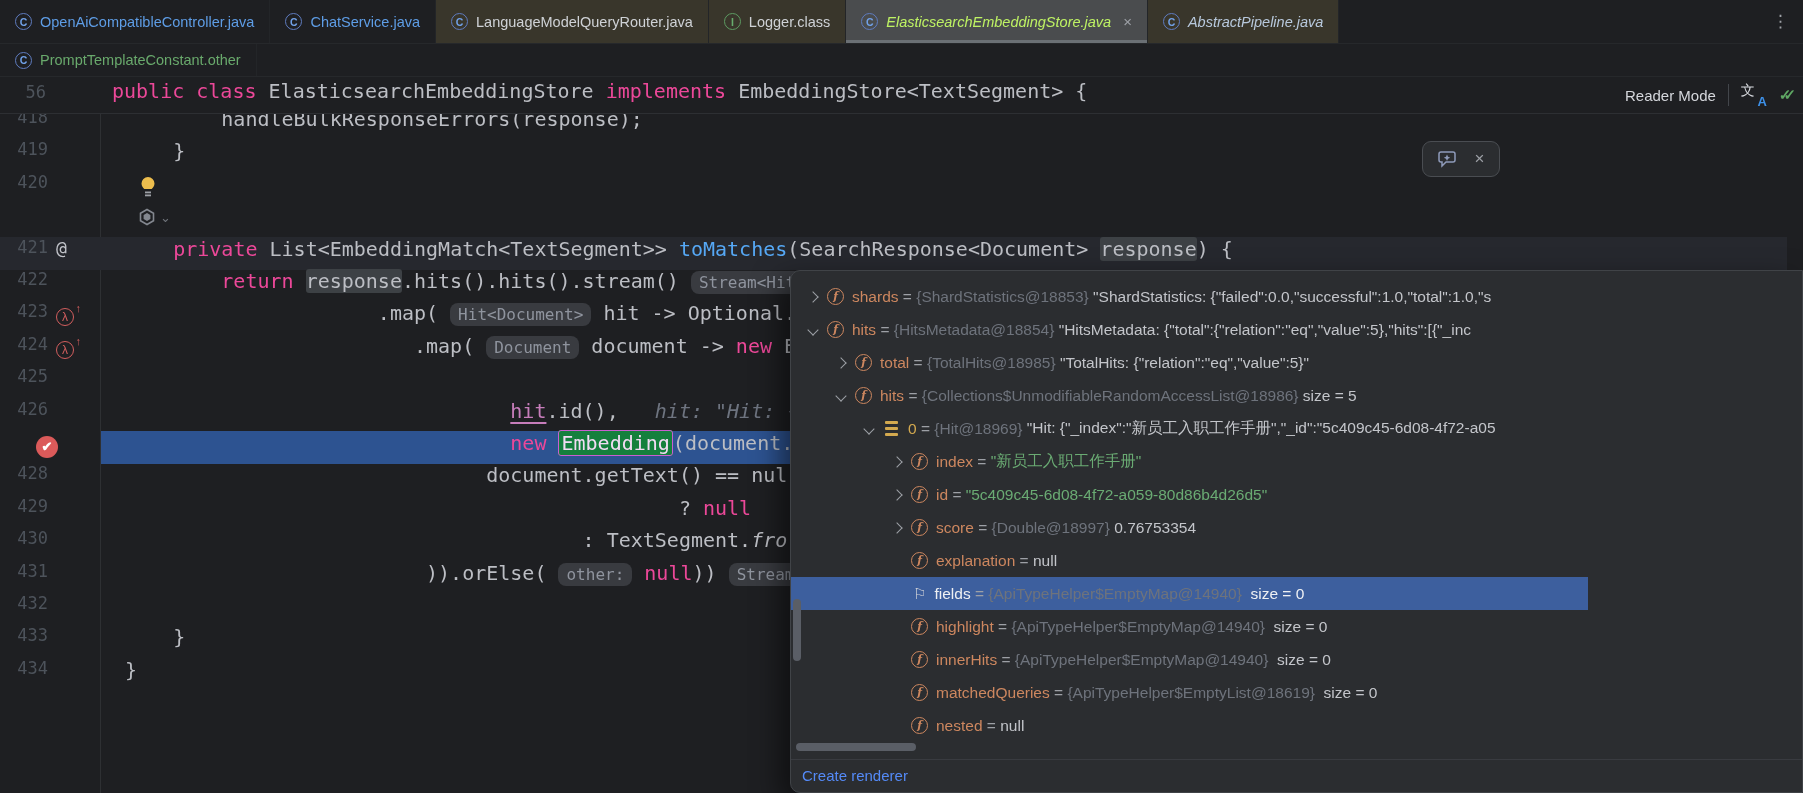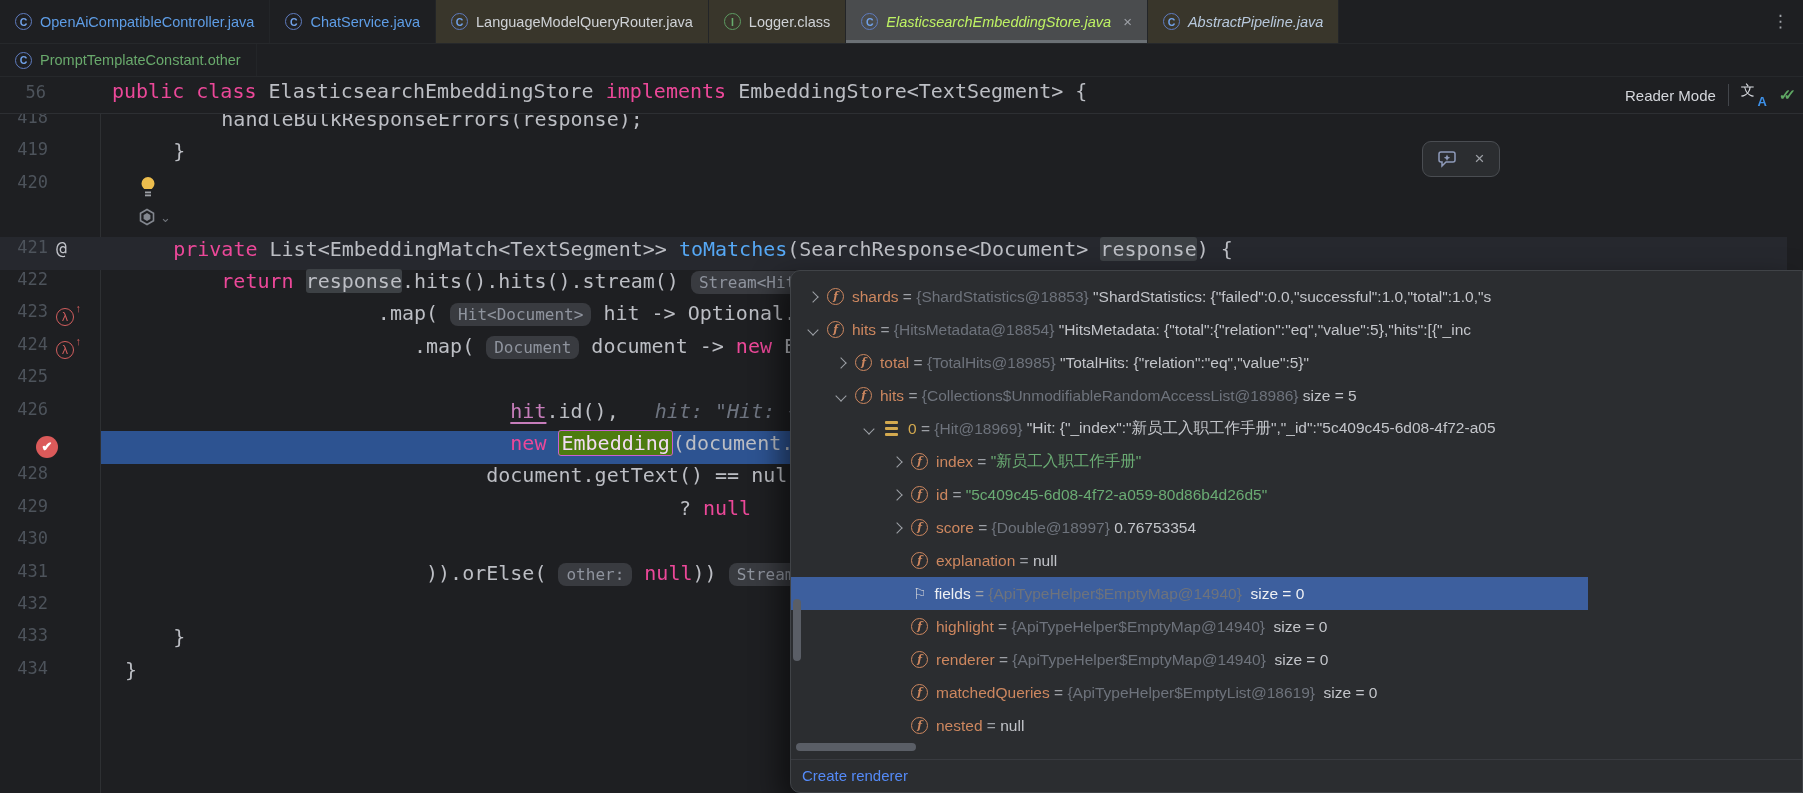--- a/index.html
+++ b/index.html
@@ -51,21 +51,21 @@
     font:20px "DejaVu Sans Mono", monospace; color:#bcbec4; }
   .seg-k { color:#ec4899; }
   .seg-d { color:#bcbec4; }
   .seg-m { color:#56a8f5; }
   .seg-i { font-style:italic; }
   .seg-hit { color:#c77dbb; text-decoration:underline; text-underline-offset:4px; }
   .seg-hint { color:#6e7480; font-style:italic; }
   .pbox { background:#3d4145; border-radius:3px; }
   .chip { background:#393b40; color:#8f949e; border-radius:8px; padding:2px 8px;
     font:16px "DejaVu Sans Mono", monospace; }
-  .emb { background:#4d7c0f; border:1.5px solid #c95fd1; color:#f2dcf4; border-radius:3px; padding:0 2px; }
+  .emb { background:#15803d; border:1.5px solid #c95fd1; color:#f2dcf4; border-radius:3px; padding:0 2px; }
   .gut-at { position:absolute; left:56px; top:0; line-height:33px; color:#c2c4ca;
     font:18px "DejaVu Sans Mono", monospace; }
   .lambda-bp { position:absolute; left:56px; top:7px; width:18px; height:18px; border:1.6px solid #d25e5e;
     border-radius:50%; color:#d25e5e; font-size:12px; text-align:center; line-height:16px; }
   .lambda-bp .arr { position:absolute; top:-9px; right:-8px; font-size:11px; color:#d25e5e; }
   .bp { position:absolute; left:36px; top:5px; width:22px; height:22px; background:#db5a5a;
     border-radius:50%; color:#fff; font-size:13px; font-weight:bold; text-align:center; line-height:22px; }
   .bulb { position:absolute; left:140px; top:4px; width:16px; height:24px; }
   .ai-inlay { position:absolute; left:138px; top:4px; display:flex; align-items:center; gap:4px; }
   .ai-inlay .chevdn { color:#6f737a; font-size:13px; }
@@ -223,20 +223,21 @@
     <div class="row" style="top: 342.4px;">
       <span class="lnum">428</span>
       <span class="code"><span class="seg-d">                              document.getText() == nul</span></span>
     </div>
     <div class="row" style="top: 374.8px;">
       <span class="lnum">429</span>
       <span class="code"><span class="seg-d">                                              ? </span><span class="seg-k">null</span></span>
     </div>
     <div class="row" style="top: 407.2px;">
       <span class="lnum">430</span>
+      <span class="code"><span class="seg-d">                                      : TextSegment.</span><span class="seg-d seg-i">fro</span></span>
     </div>
     <div class="row" style="top: 439.6px;">
       <span class="lnum">431</span>
       <span class="code"><span class="seg-d">                         )).orElse( </span><span class="chip">other:</span><span class="seg-d"> </span><span class="seg-k">null</span><span class="seg-d">)) </span><span class="chip">Stream&lt;Embe</span></span>
     </div>
     <div class="row" style="top: 472px;">
       <span class="lnum">432</span>
     </div>
     <div class="row" style="top: 504.4px;">
       <span class="lnum">433</span>
@@ -262,21 +263,21 @@
       <div class="prow" style="padding-left: 18px;"><span class="chev exp"></span><span class="fico">f</span><span class="vname">hits</span><span class="veq"> = </span><span class="vtype">{HitsMetadata@18854} </span><span class="vval">"HitsMetadata: {"total":{"relation":"eq","value":5},"hits":[{"_inc</span></div>
       <div class="prow" style="padding-left: 46px;"><span class="chev col"></span><span class="fico">f</span><span class="vname">total</span><span class="veq"> = </span><span class="vtype">{TotalHits@18985} </span><span class="vval">"TotalHits: {"relation":"eq","value":5}"</span></div>
       <div class="prow" style="padding-left: 46px;"><span class="chev exp"></span><span class="fico">f</span><span class="vname">hits</span><span class="veq"> = </span><span class="vtype">{Collections$UnmodifiableRandomAccessList@18986} </span><span class="vval">size = 5</span></div>
       <div class="prow" style="padding-left: 74px;"><span class="chev exp"></span><span class="aico"><i></i><i></i><i></i></span><span class="vname num">0</span><span class="veq"> = </span><span class="vtype">{Hit@18969} </span><span class="vval">"Hit: {"_index":"新员工入职工作手册","_id":"5c409c45-6d08-4f72-a05</span></div>
       <div class="prow" style="padding-left: 102px;"><span class="chev col"></span><span class="fico">f</span><span class="vname">index</span><span class="veq"> = </span><span class="vval str">"新员工入职工作手册"</span></div>
       <div class="prow" style="padding-left: 102px;"><span class="chev col"></span><span class="fico">f</span><span class="vname">id</span><span class="veq"> = </span><span class="vval str">"5c409c45-6d08-4f72-a059-80d86b4d26d5"</span></div>
       <div class="prow" style="padding-left: 102px;"><span class="chev col"></span><span class="fico">f</span><span class="vname">score</span><span class="veq"> = </span><span class="vtype">{Double@18997} </span><span class="vval">0.76753354</span></div>
       <div class="prow" style="padding-left: 102px;"><span class="chev none"></span><span class="fico">f</span><span class="vname">explanation</span><span class="veq"> = </span><span class="vval">null</span></div>
       <div class="prow sel" style="padding-left: 102px;"><span class="chev none"></span><span class="flico">⚐</span><span class="vname">fields</span><span class="veq"> = </span><span class="vtype">{ApiTypeHelper$EmptyMap@14940} </span><span class="vval"> size = 0</span></div>
       <div class="prow" style="padding-left: 102px;"><span class="chev none"></span><span class="fico">f</span><span class="vname">highlight</span><span class="veq"> = </span><span class="vtype">{ApiTypeHelper$EmptyMap@14940} </span><span class="vval"> size = 0</span></div>
-      <div class="prow" style="padding-left: 102px;"><span class="chev none"></span><span class="fico">f</span><span class="vname">renderer</span><span class="veq"> = </span><span class="vtype">{ApiTypeHelper$EmptyMap@14940} </span><span class="vval"> size = 0</span></div>
+      <div class="prow" style="padding-left: 102px;"><span class="chev none"></span><span class="fico">f</span><span class="vname">innerHits</span><span class="veq"> = </span><span class="vtype">{ApiTypeHelper$EmptyMap@14940} </span><span class="vval"> size = 0</span></div>
       <div class="prow" style="padding-left: 102px;"><span class="chev none"></span><span class="fico">f</span><span class="vname">matchedQueries</span><span class="veq"> = </span><span class="vtype">{ApiTypeHelper$EmptyList@18619} </span><span class="vval"> size = 0</span></div>
       <div class="prow" style="padding-left: 102px;"><span class="chev none"></span><span class="fico">f</span><span class="vname">nested</span><span class="veq"> = </span><span class="vval">null</span></div>
     </div>
   <div class="vscroll"></div>
   <div class="hscroll"></div>
   <div class="pfooter">
     <span class="renderer-link">Create renderer</span>
   </div>
 </div>
 

